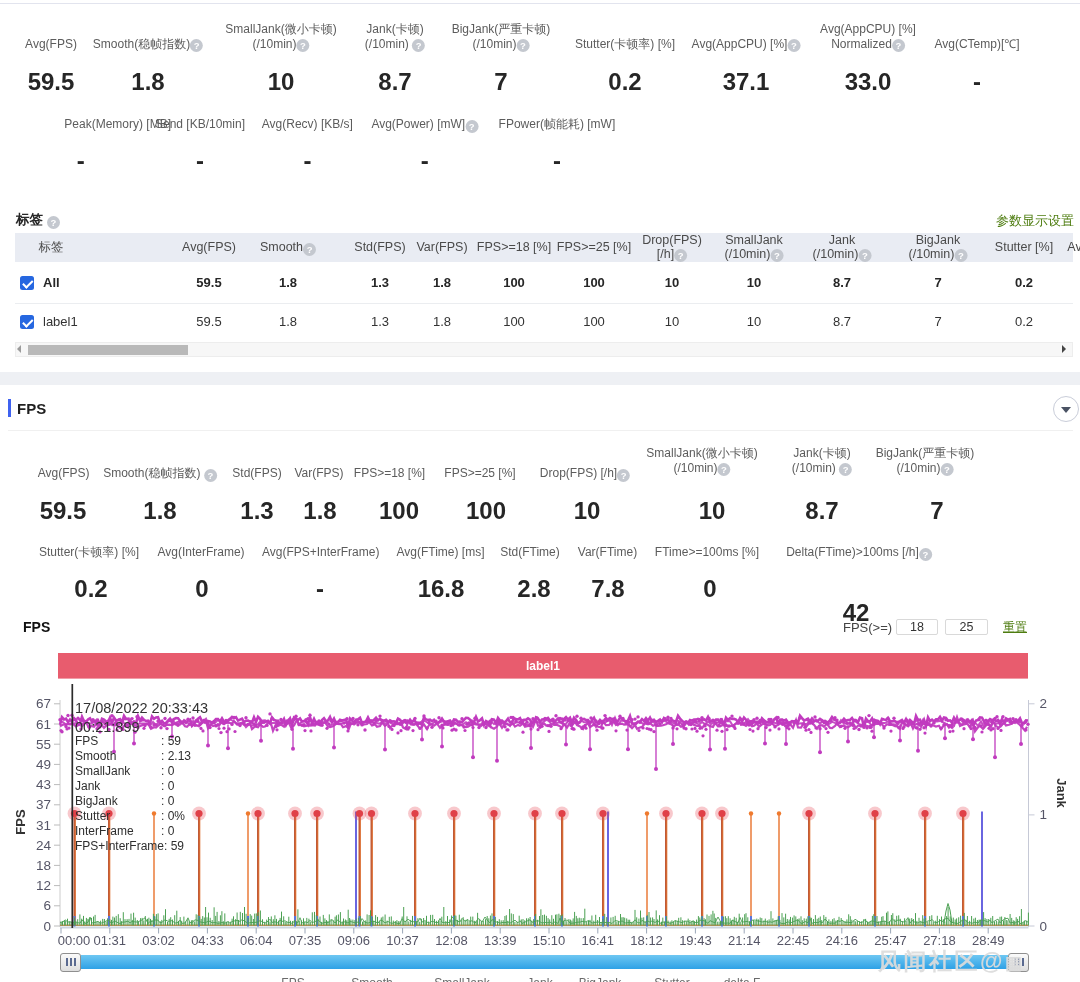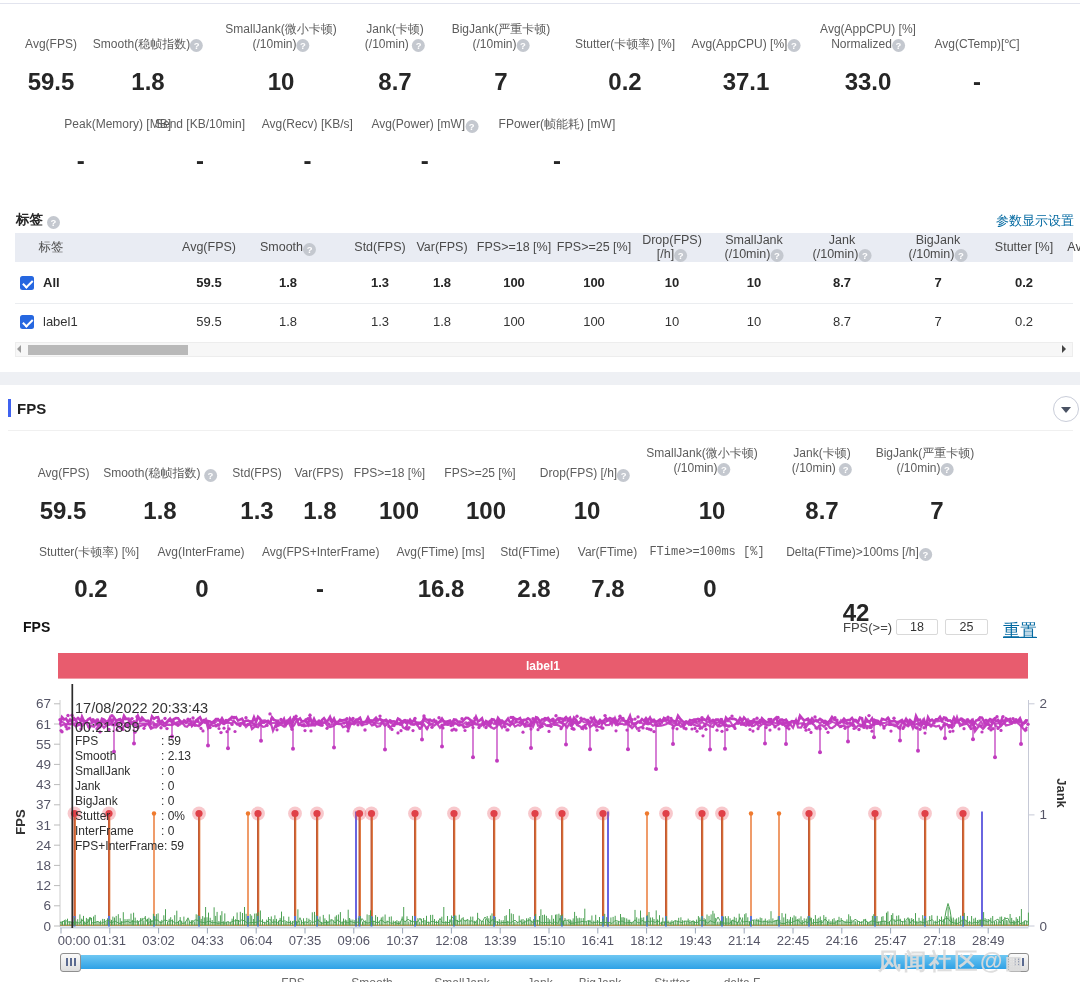--- a/index.html
+++ b/index.html
@@ -11,21 +11,21 @@
 .qi{display:inline-block;width:13px;height:13px;border-radius:50%;
  background:#c4c8cf;color:#fff;font-size:9.5px;font-weight:bold;line-height:13px;
  text-align:center;vertical-align:-1.5px;}
 .hcell{position:absolute;transform:translateX(-50%);text-align:center;
  font-size:12.5px;color:#4a4a4a;white-space:nowrap;line-height:13.5px;}
 .tval{position:absolute;transform:translateX(-50%);text-align:center;
  font-size:13px;color:#333;white-space:nowrap;}
 .cb{position:absolute;width:14px;height:14px;background:#2667e0;border-radius:2.5px;}
 .cb:after{content:"";position:absolute;left:4.6px;top:1.6px;width:3.6px;height:7.6px;
  border:solid #fff;border-width:0 2px 2px 0;transform:rotate(45deg);}
-.link{color:#0369a1;font-family:Liberation Mono, monospace;}
+.link{color:#4d7c0f;font-family:Liberation Mono, monospace;}
 </style></head>
 <body>
 <div style="position:absolute;left:0;top:2.5px;width:1080px;height:1.5px;background:#e2e4ee;"></div>
 <div class="lab" style="left:51px;top:36.5px;">Avg(FPS)</div>
 <div class="val" style="left:51px;top:68px;">59.5</div>
 <div class="lab" style="left:148px;top:36.5px;">Smooth(稳帧指数)<span class="qi">?</span></div>
 <div class="val" style="left:148px;top:68px;">1.8</div>
 <div class="lab" style="left:281px;top:22px;">SmallJank(微小卡顿)<br>(/10min)<span class="qi">?</span></div>
 <div class="val" style="left:281px;top:68px;">10</div>
 <div class="lab" style="left:395px;top:22px;">Jank(卡顿)<br>(/10min) <span class="qi">?</span></div>
@@ -128,29 +128,29 @@
 <div class="lab" style="left:201px;top:545px;">Avg(InterFrame)</div>
 <div class="val" style="left:202px;top:575px;">0</div>
 <div class="lab" style="left:320.7px;top:545px;">Avg(FPS+InterFrame)</div>
 <div class="val" style="left:320px;top:575px;">-</div>
 <div class="lab" style="left:440.5px;top:545px;">Avg(FTime) [ms]</div>
 <div class="val" style="left:441px;top:575px;">16.8</div>
 <div class="lab" style="left:530px;top:545px;text-align:right;">Std(FTime)</div>
 <div class="val" style="left:534px;top:575px;">2.8</div>
 <div class="lab" style="left:607.5px;top:545px;">Var(FTime)</div>
 <div class="val" style="left:608px;top:575px;">7.8</div>
-<div class="lab" style="left:707px;top:545px;font-family:Liberation Mono, monospace;">FTime&gt;=100ms [%]</div>
+<div class="lab" style="left:707px;top:545px;">FTime&gt;=100ms [%]</div>
 <div class="val" style="left:710px;top:575px;">0</div>
 <div class="lab" style="left:859px;top:545px;">Delta(FTime)&gt;100ms [/h]<span class="qi">?</span></div>
 <div class="val" style="left:856px;top:599px;">42</div>
 <div style="position:absolute;left:23px;top:619px;font-size:14px;font-weight:bold;color:#111;">FPS</div>
 <div style="position:absolute;left:843px;top:620px;font-size:13px;color:#444;">FPS(&gt;=)</div>
 <div style="position:absolute;left:896px;top:619px;width:42px;height:16px;border:1px solid #d9d9d9;border-radius:2px;box-sizing:border-box;font-size:12.5px;color:#333;text-align:center;line-height:14px;">18</div>
 <div style="position:absolute;left:945px;top:619px;width:43px;height:16px;border:1px solid #d9d9d9;border-radius:2px;box-sizing:border-box;font-size:12.5px;color:#333;text-align:center;line-height:14px;">25</div>
-<div class="link" style="position:absolute;left:1003px;top:619px;font-size:17px;text-decoration:underline;">重置</div>
+<div class="link" style="position:absolute;left:1003px;top:619px;font-size:12px;text-decoration:underline;">重置</div>
 <svg style="position:absolute;left:0;top:645px;" width="1080" height="337" viewBox="0 0 1080 337">
 <rect x="58" y="8" width="970" height="25.6" fill="#e85c6e"></rect>
     <text x="543" y="25" font-size="12" font-weight="bold" fill="#fff" text-anchor="middle">label1</text>
     <line x1="60.0" y1="55" x2="60.0" y2="282.0" stroke="#ccc" stroke-width="1"></line>
     <line x1="1028.5" y1="55" x2="1028.5" y2="282.0" stroke="#c6c9d6" stroke-width="1"></line>
     <line x1="60.0" y1="282.5" x2="1028.5" y2="282.5" stroke="#cdd6e0" stroke-width="2"></line>
     <line x1="54.0" y1="58.8" x2="60.0" y2="58.8" stroke="#bbb"></line>
     <text x="51.0" y="63.3" font-size="13.5" fill="#556" text-anchor="end">67</text>
     <line x1="54.0" y1="79.0" x2="60.0" y2="79.0" stroke="#bbb"></line>
     <text x="51.0" y="83.5" font-size="13.5" fill="#556" text-anchor="end">61</text>

